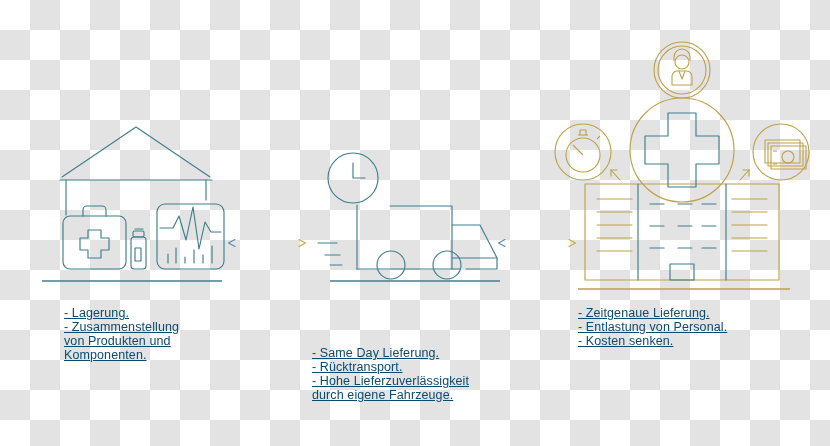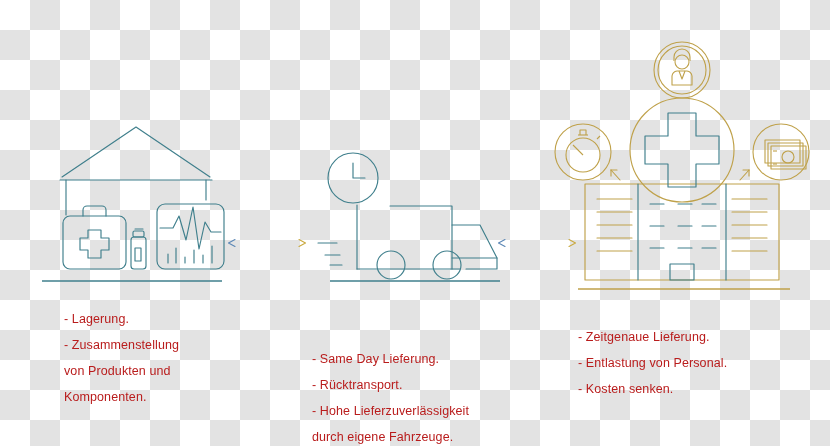--- a/index.html
+++ b/index.html
@@ -30,25 +30,26 @@
     top: 0;
     height: 446px;
   }
   .art {
     position: absolute;
     top: 0;
     left: 0;
   }
   .caption {
     position: absolute;
-    color: #b91c1c;
+    color: #0c4a6e;
     font-size: 12.5px;
-    line-height: 26px;
+    line-height: 14px;
     white-space: pre-line;
     letter-spacing: 0.1px;
+    text-decoration: underline;
   }
   .arrow-wrap {
     position: absolute;
   }
   svg { display: block; overflow: visible; }
 </style>
 </head>
 <body>
 
 <div id="stage">
@@ -238,18 +239,18 @@
         <g fill="none" stroke="#bfa14a" stroke-width="1.1" stroke-linecap="round" stroke-linejoin="round">
           <path d="M70 180 L61 170"></path>
           <path d="M61 170 L61 176"></path>
           <path d="M61 170 L67 170"></path>
           <path d="M190 180 L199 170"></path>
           <path d="M199 170 L199 176"></path>
           <path d="M199 170 L193 170"></path>
         </g>
       </svg>
     </div>
-    <div class="caption" style="left:28px;top:324px;width:230px;">- Zeitgenaue Lieferung.
+    <div class="caption" style="left:28px;top:306px;width:230px;">- Zeitgenaue Lieferung.
 - Entlastung von Personal.
 - Kosten senken.</div>
   </div>
 
 </div>
 
 </body></html>

